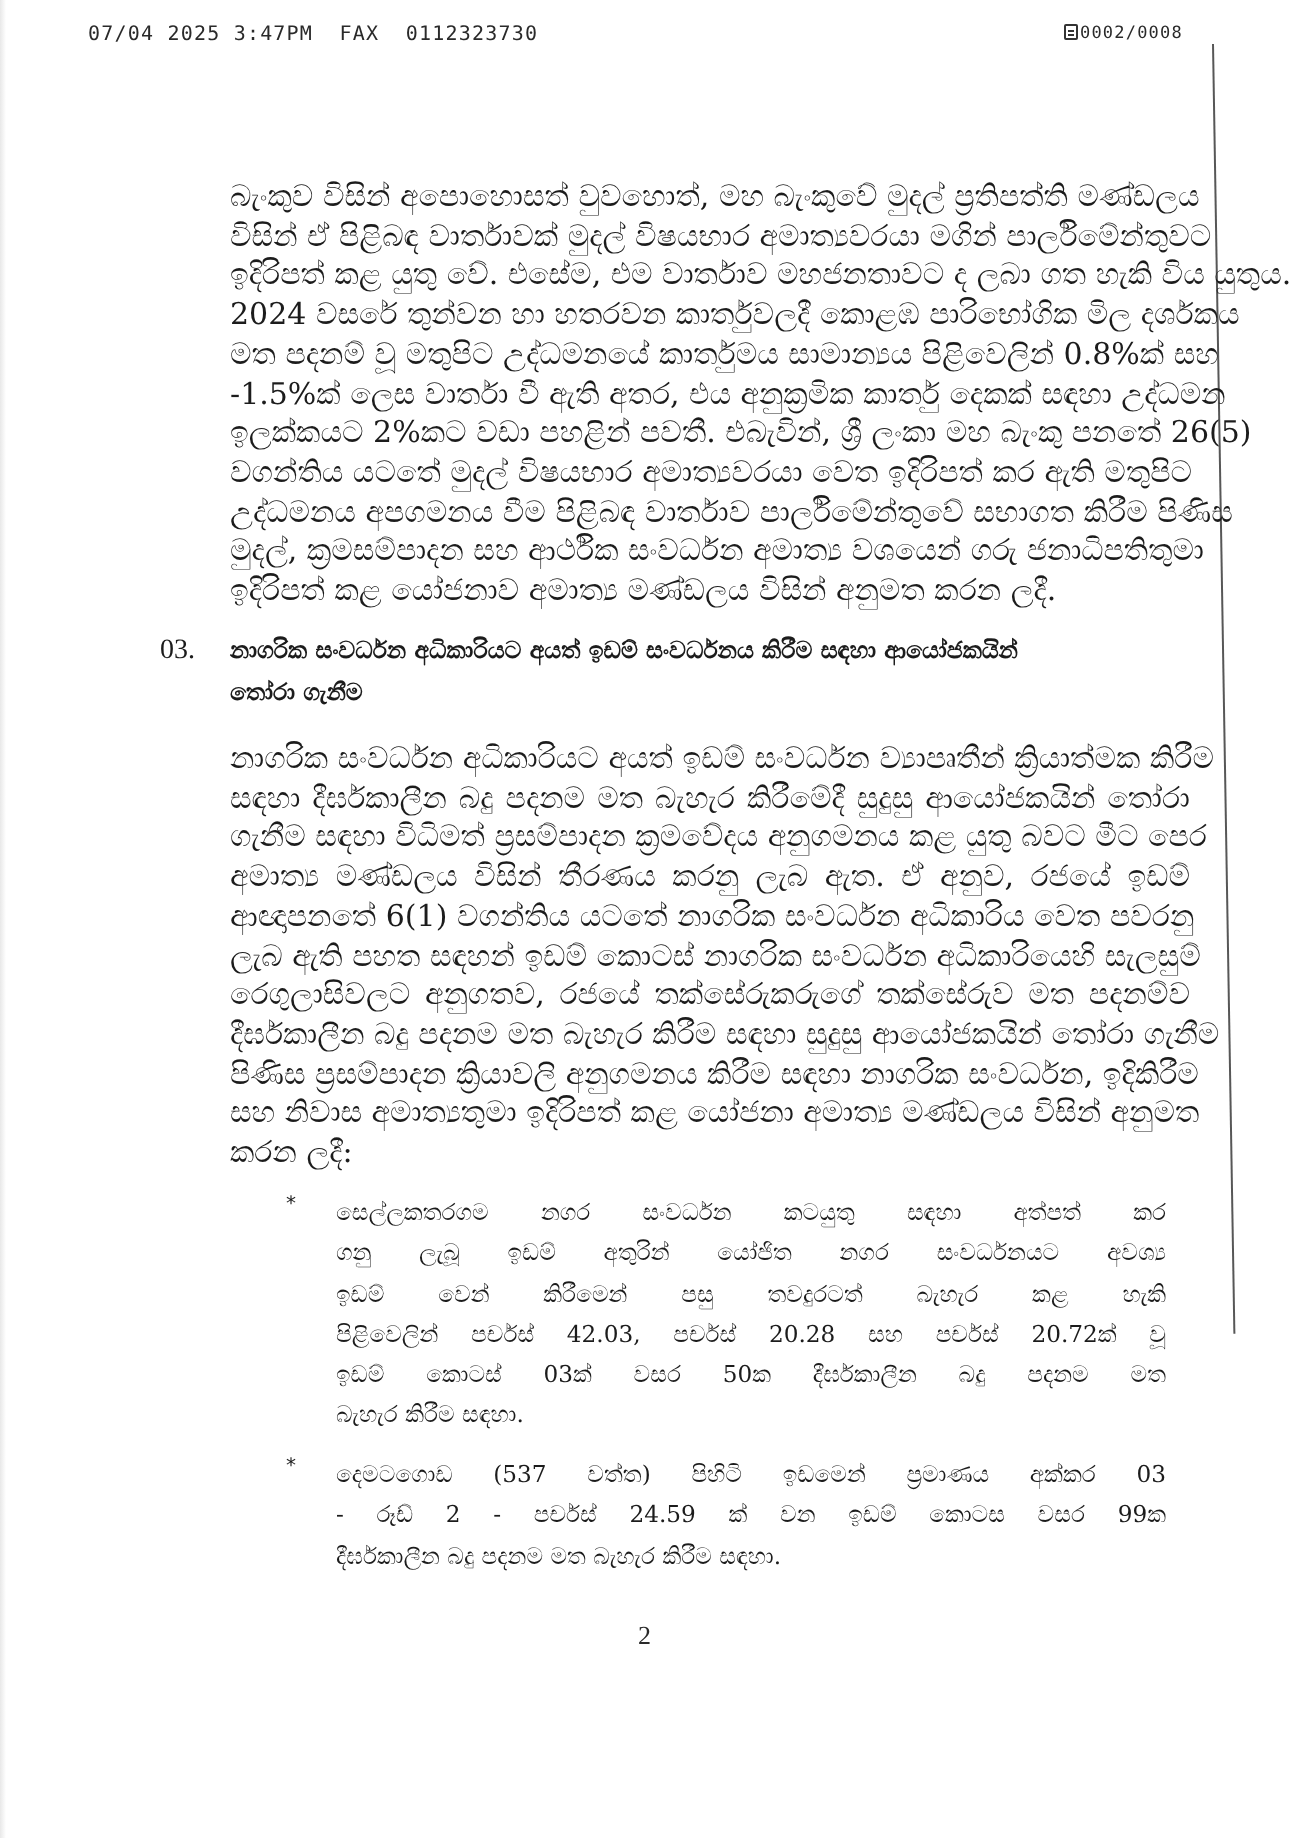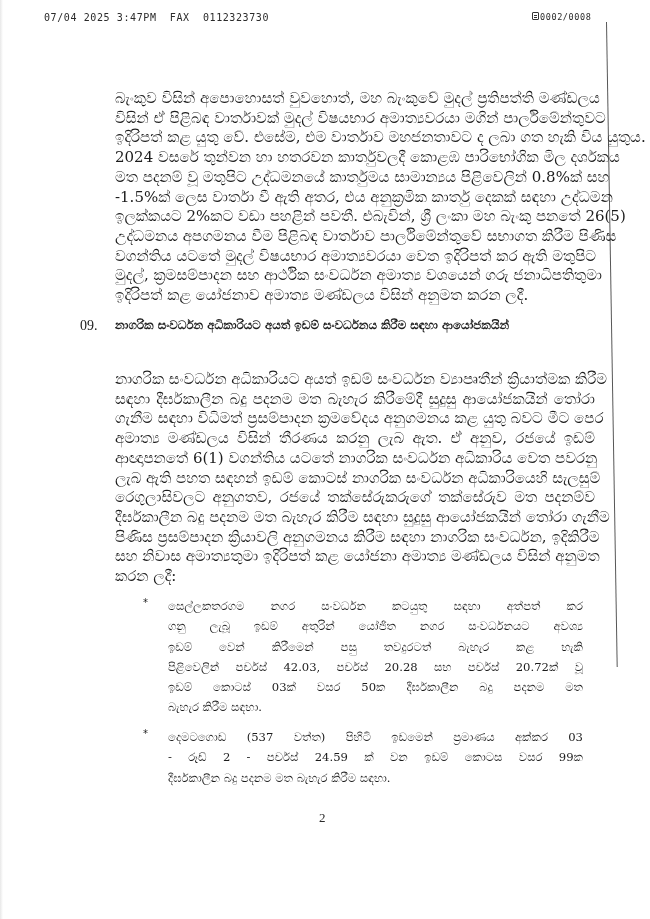--- a/index.html
+++ b/index.html
@@ -169,30 +169,31 @@
 <div class="margin-line"></div>
 
 <div class="para" id="para-1">
   <span class="ln">බැංකුව විසින් අපොහොසත් වුවහොත්, මහ බැංකුවේ මුදල් ප්‍රතිපත්ති මණ්ඩලය</span>
   <span class="ln">විසින් ඒ පිළිබඳ වාර්තාවක් මුදල් විෂයභාර අමාත්‍යවරයා මගින් පාර්ලිමේන්තුවට</span>
   <span class="ln">ඉදිරිපත් කළ යුතු වේ. එසේම, එම වාර්තාව මහජනතාවට ද ලබා ගත හැකි විය යුතුය.</span>
   <span class="ln">2024 වසරේ තුන්වන හා හතරවන කාර්තුවලදී කොළඹ පාරිභෝගික මිල දර්ශකය</span>
   <span class="ln">මත පදනම් වූ මතුපිට උද්ධමනයේ කාර්තුමය සාමාන්‍යය පිළිවෙලින් 0.8%ක් සහ</span>
   <span class="ln">-1.5%ක් ලෙස වාර්තා වී ඇති අතර, එය අනුක්‍රමික කාර්තු දෙකක් සඳහා උද්ධමන</span>
   <span class="ln">ඉලක්කයට 2%කට වඩා පහළින් පවතී. එබැවින්, ශ්‍රී ලංකා මහ බැංකු පනතේ 26(5)</span>
+  <span class="ln">වගන්තිය යටතේ මුදල් විෂයභාර අමාත්‍යවරයා වෙත ඉදිරිපත් කර ඇති මතුපිට</span>
   <span class="ln">උද්ධමනය අපගමනය වීම පිළිබඳ වාර්තාව පාර්ලිමේන්තුවේ සභාගත කිරීම පිණිස</span>
-  <span class="ln">වගන්තිය යටතේ මුදල් විෂයභාර අමාත්‍යවරයා වෙත ඉදිරිපත් කර ඇති මතුපිට</span>
   <span class="ln">මුදල්, ක්‍රමසම්පාදන සහ ආර්ථික සංවර්ධන අමාත්‍ය වශයෙන් ගරු ජනාධිපතිතුමා</span>
   <span class="ln last">ඉදිරිපත් කළ යෝජනාව අමාත්‍ය මණ්ඩලය විසින් අනුමත කරන ලදී.</span>
 </div>
 
 <div class="section-heading">
-  <span class="section-number">09.</span>
+  <span class="section-number">03.</span>
   <div class="section-title">
     <span class="ln">නාගරික සංවර්ධන අධිකාරියට අයත් ඉඩම් සංවර්ධනය කිරීම සඳහා ආයෝජකයින්</span>
+    <span class="ln">තෝරා ගැනීම</span>
   </div>
 </div>
 
 <div class="para" id="para-2">
   <span class="ln">නාගරික සංවර්ධන අධිකාරියට අයත් ඉඩම් සංවර්ධන ව්‍යාපෘතීන් ක්‍රියාත්මක කිරීම</span>
   <span class="ln">සඳහා දීර්ඝකාලීන බදු පදනම මත බැහැර කිරීමේදී සුදුසු ආයෝජකයින් තෝරා</span>
   <span class="ln">ගැනීම සඳහා විධිමත් ප්‍රසම්පාදන ක්‍රමවේදය අනුගමනය කළ යුතු බවට මීට පෙර</span>
   <span class="ln">අමාත්‍ය මණ්ඩලය විසින් තීරණය කරනු ලැබ ඇත. ඒ අනුව, රජයේ ඉඩම්</span>
   <span class="ln">ආඥාපනතේ 6(1) වගන්තිය යටතේ නාගරික සංවර්ධන අධිකාරිය වෙත පවරනු</span>
   <span class="ln">ලැබ ඇති පහත සඳහන් ඉඩම් කොටස් නාගරික සංවර්ධන අධිකාරියෙහි සැලසුම්</span>

